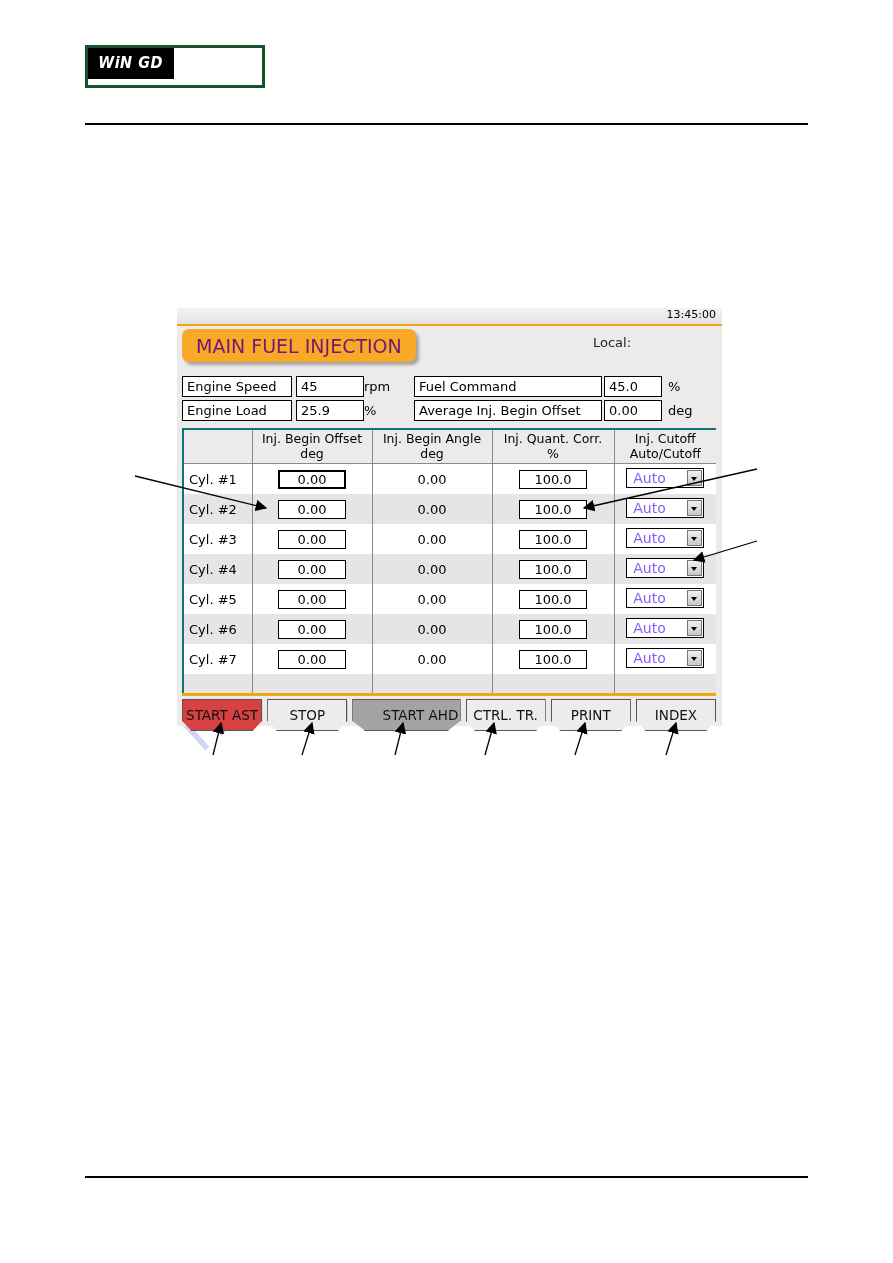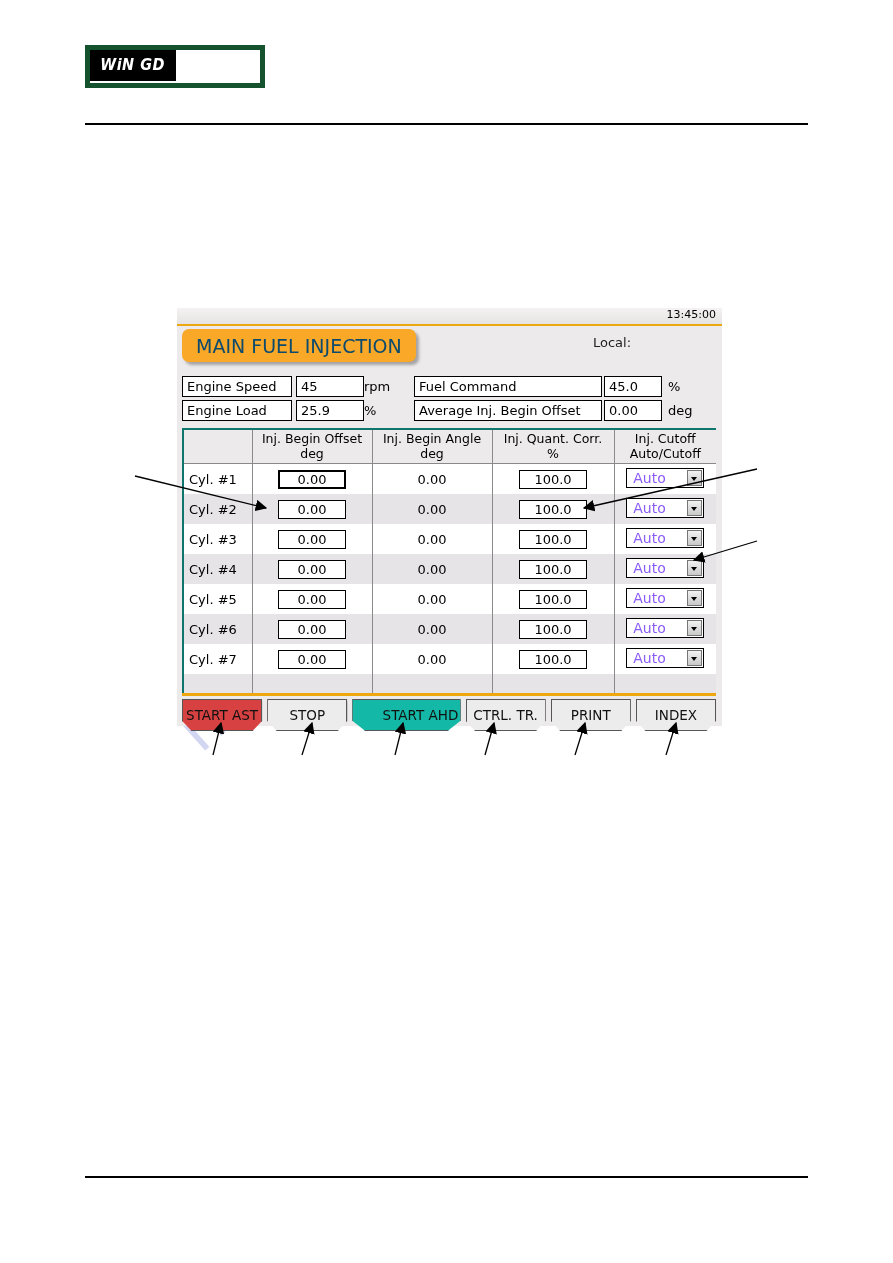--- a/index.html
+++ b/index.html
@@ -17,21 +17,21 @@
 
   
   #page { position: absolute; inset: 0; }
 
   #logo-block {
     position: absolute;
     left: 85px;
     top: 45px;
     width: 180px;
     height: 43px;
-    border: 5px solid #14532d;
+    border: 3px solid #14532d;
     background: #ffffff;
     box-sizing: border-box;
   }
   #logo-mark {
     position: absolute;
     left: 0; top: 0;
     width: 86px;
     height: 31px;
     background: #000000;
     display: flex;
@@ -97,21 +97,21 @@
     height: 33px;
     padding: 0 14px;
     background: #f9a827;
     border-radius: 7px;
     display: flex;
     align-items: center;
     box-shadow: 3px 3px 3px rgba(0,0,0,0.30);
   }
   #hmi-tab span {
     font-size: 19px;
-    color: #0c4a6e;
+    color: #701a75;
     white-space: nowrap;
   }
   #hmi-local {
     position: absolute;
     left: 370px;
     top: 9px;
     font-size: 13px;
     color: #222;
     margin-left: 46px;
   }
@@ -294,21 +294,21 @@
     justify-content: center;
     font-size: 13.5px;
     color: #111;
     box-sizing: border-box;
     box-shadow: 2px 2px 2px rgba(0,0,0,0.45);
     -webkit-clip-path: polygon(0 0, 100% 0, 100% 68%, 88% 100%, 12% 100%, 0 68%);
     clip-path: polygon(0 0, 100% 0, 100% 68%, 88% 100%, 12% 100%, 0 68%);
     white-space: nowrap;
   }
   .hbtn.red   { background: #d84141; }
-  .hbtn.green { background: #14b8a6; padding-left: 28px; }
+  .hbtn.green { background: #a3a3a3; padding-left: 28px; }
 
   
   #callouts {
     position: absolute;
     inset: 0;
     pointer-events: none;
   }
 
   
   #watermark {

